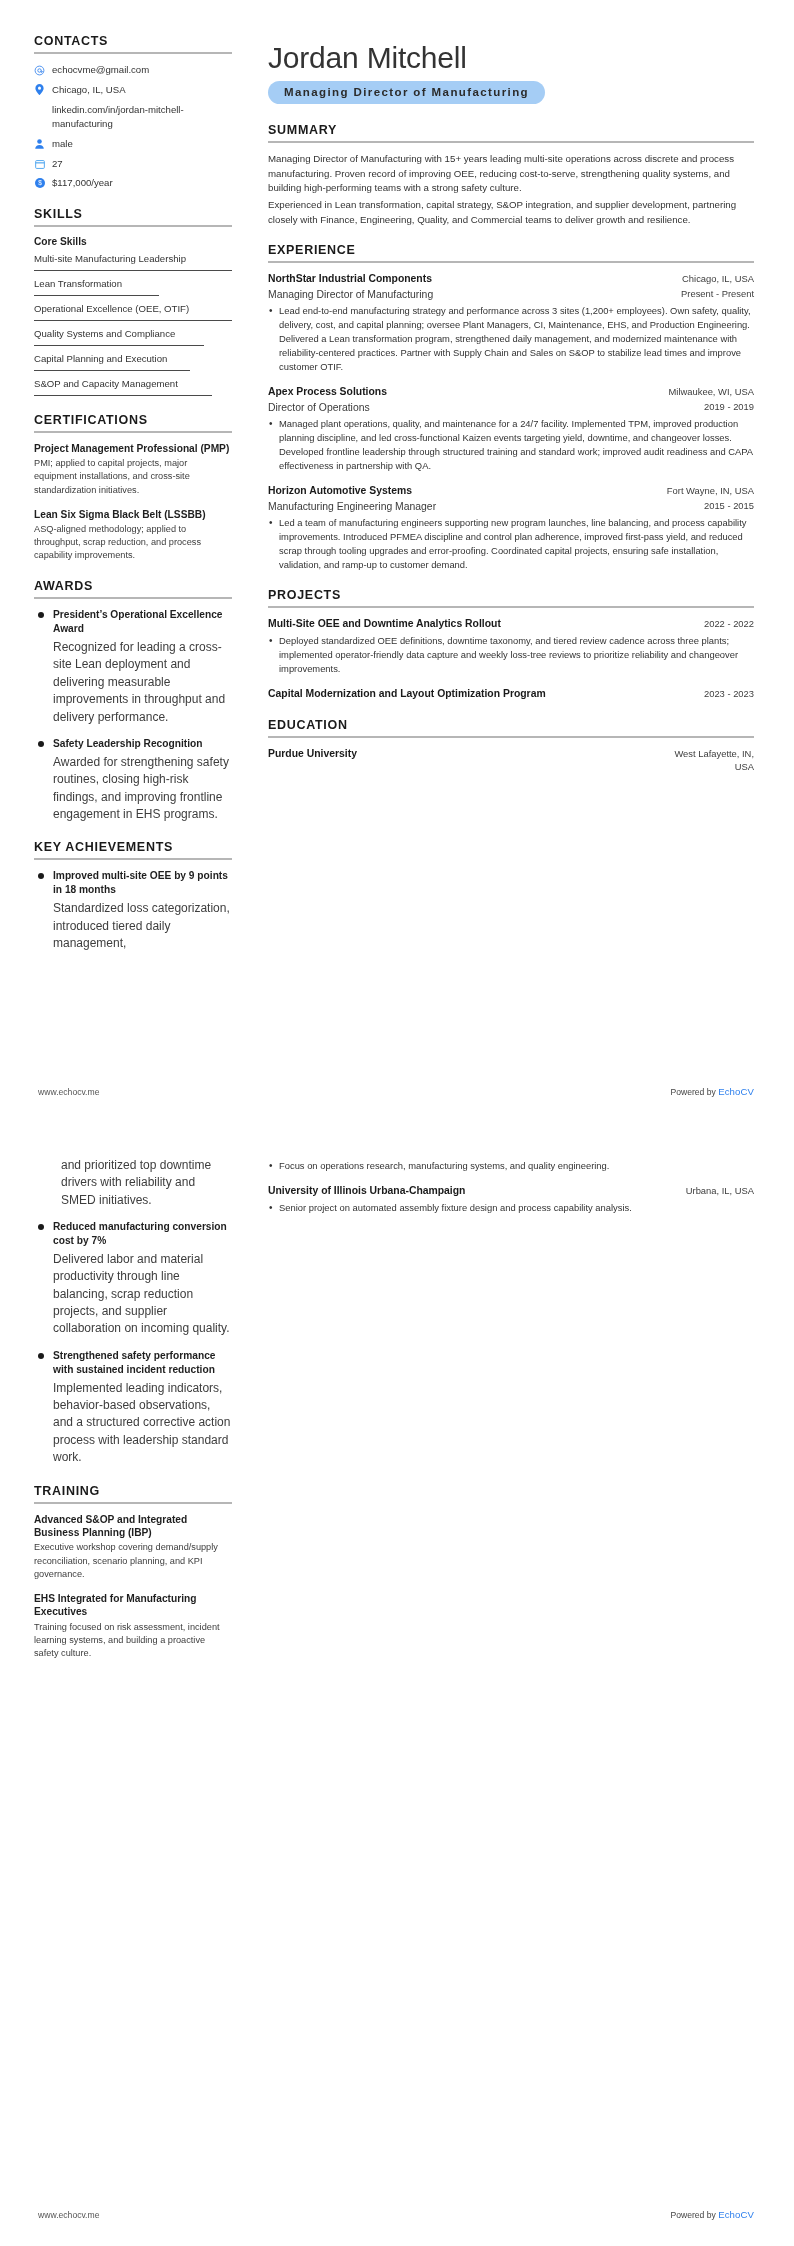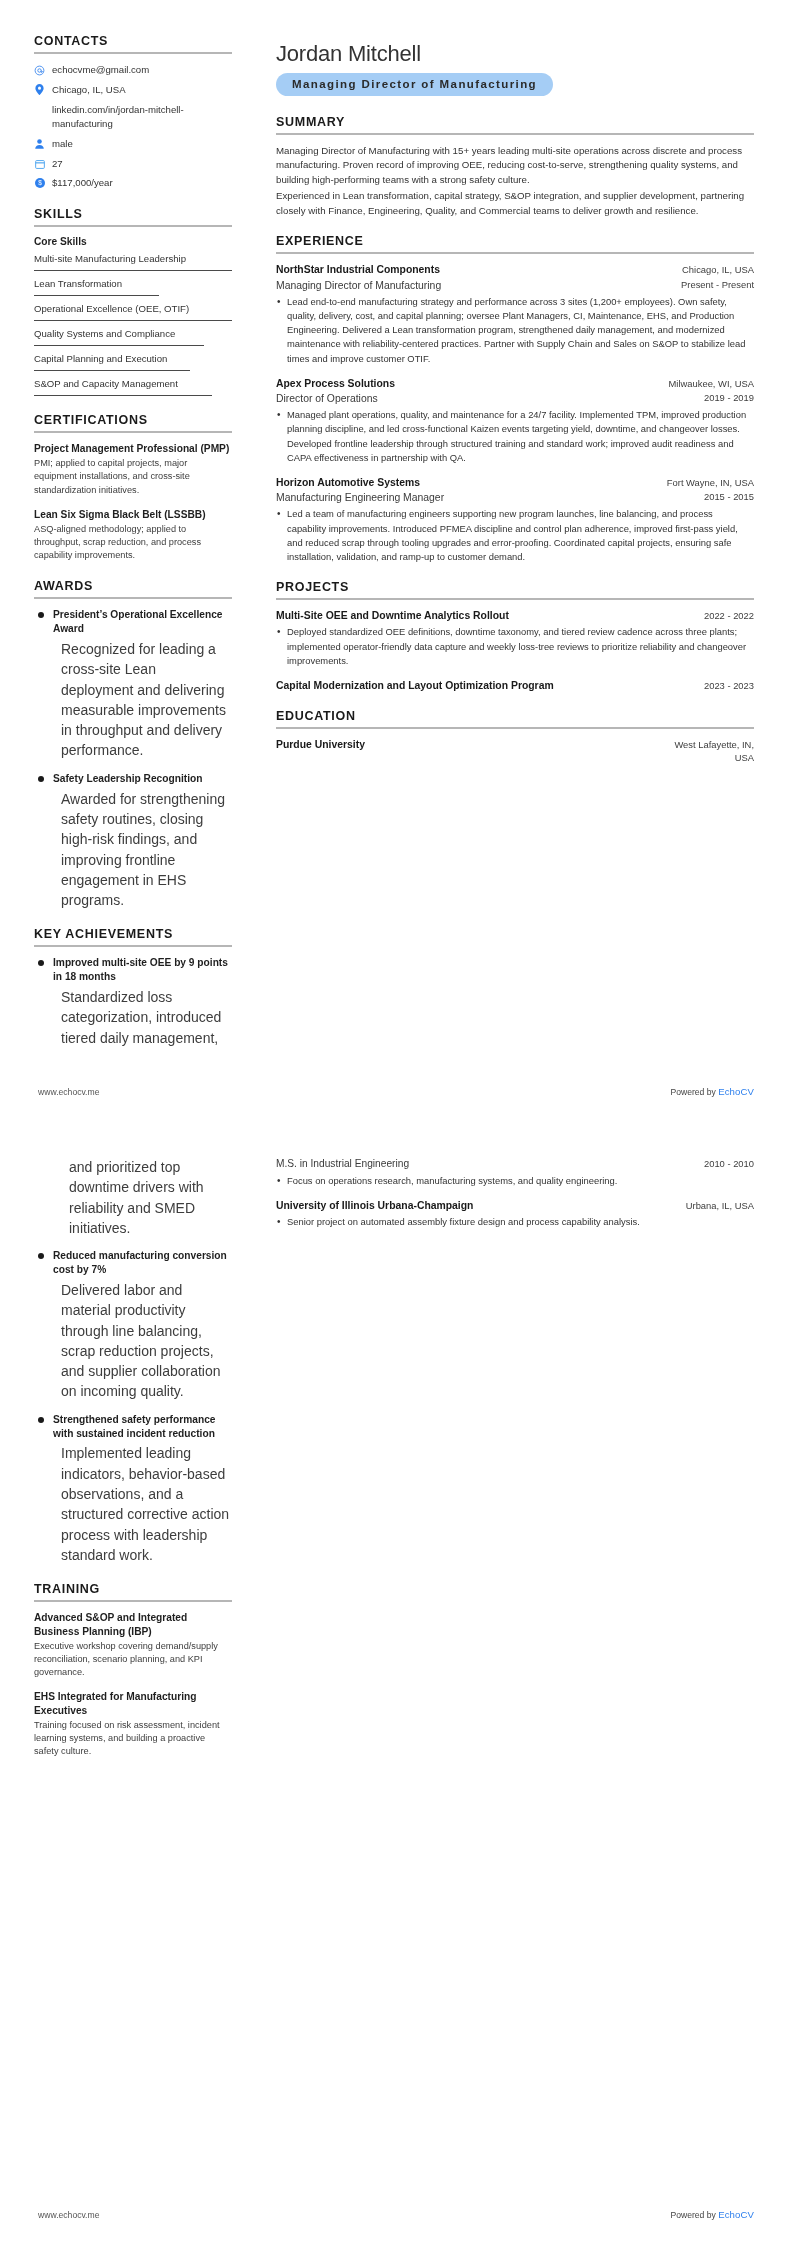--- a/index.html
+++ b/index.html
@@ -22,21 +22,21 @@
     height: 1123px;
     position: relative;
     background: #fff;
     overflow: hidden;
   }
   .page-inner {
     position: absolute;
     left: 0; top: 0; right: 0; bottom: 0;
     padding: 34px 40px 0 34px;
     display: flex;
-    gap: 8px;
+    gap: 0;
   }
   
   .col-left {
     width: 212px;
     flex: 0 0 212px;
     padding-right: 14px;
   }
   .col-right {
     flex: 1 1 auto;
     padding-left: 22px;
@@ -53,21 +53,21 @@
   .sec-rule {
     height: 2px;
     background: #b6b6b6;
     margin-bottom: 9px;
   }
   .sec { margin-bottom: 17px; }
   .sec-right { margin-bottom: 16px; }
 
   
   .name {
-    font-size: 22px;
+    font-size: 30px;
     font-weight: 400;
     color: #333333;
     letter-spacing: -0.2px;
     line-height: 1.08;
     margin: 8px 0 7px 0;
   }
   .title-badge {
     display: inline-block;
     background: #A5CDF5;
     color: #2b2b2b;
@@ -155,24 +155,23 @@
   }
   .bl-body { flex: 1 1 auto; }
   .bl-title {
     font-size: 10.2px;
     font-weight: bold;
     color: #1f1f1f;
     line-height: 1.36;
     margin-bottom: 3px;
   }
   .bl-desc {
-    font-size: 14px;
+    font-size: 12px;
     color: #3d3d3d;
     line-height: 1.45;
-    margin-left: 8px;
   }
 
   
   .summary-p {
     font-size: 9.7px;
     color: #333;
     line-height: 1.5;
     margin: 0 0 2px 0;
   }
 
@@ -554,24 +553,20 @@
           </div>
         </div>
 
       </div>
 
       <div class="col-right">
 
         <div class="sec-right">
 
           <div class="xp">
-            <div class="xp-line">
-              <div class="edu-deg">M.S. in Industrial Engineering</div>
-              <div class="xp-dates">2010 - 2010</div>
-            </div>
             <ul class="xp-bullets">
               <li>Focus on operations research, manufacturing systems, and quality engineering.</li>
             </ul>
           </div>
 
           <div class="xp">
             <div class="xp-line">
               <div class="xp-org">University of Illinois Urbana-Champaign</div>
               <div class="xp-loc">Urbana, IL, USA</div>
             </div>

